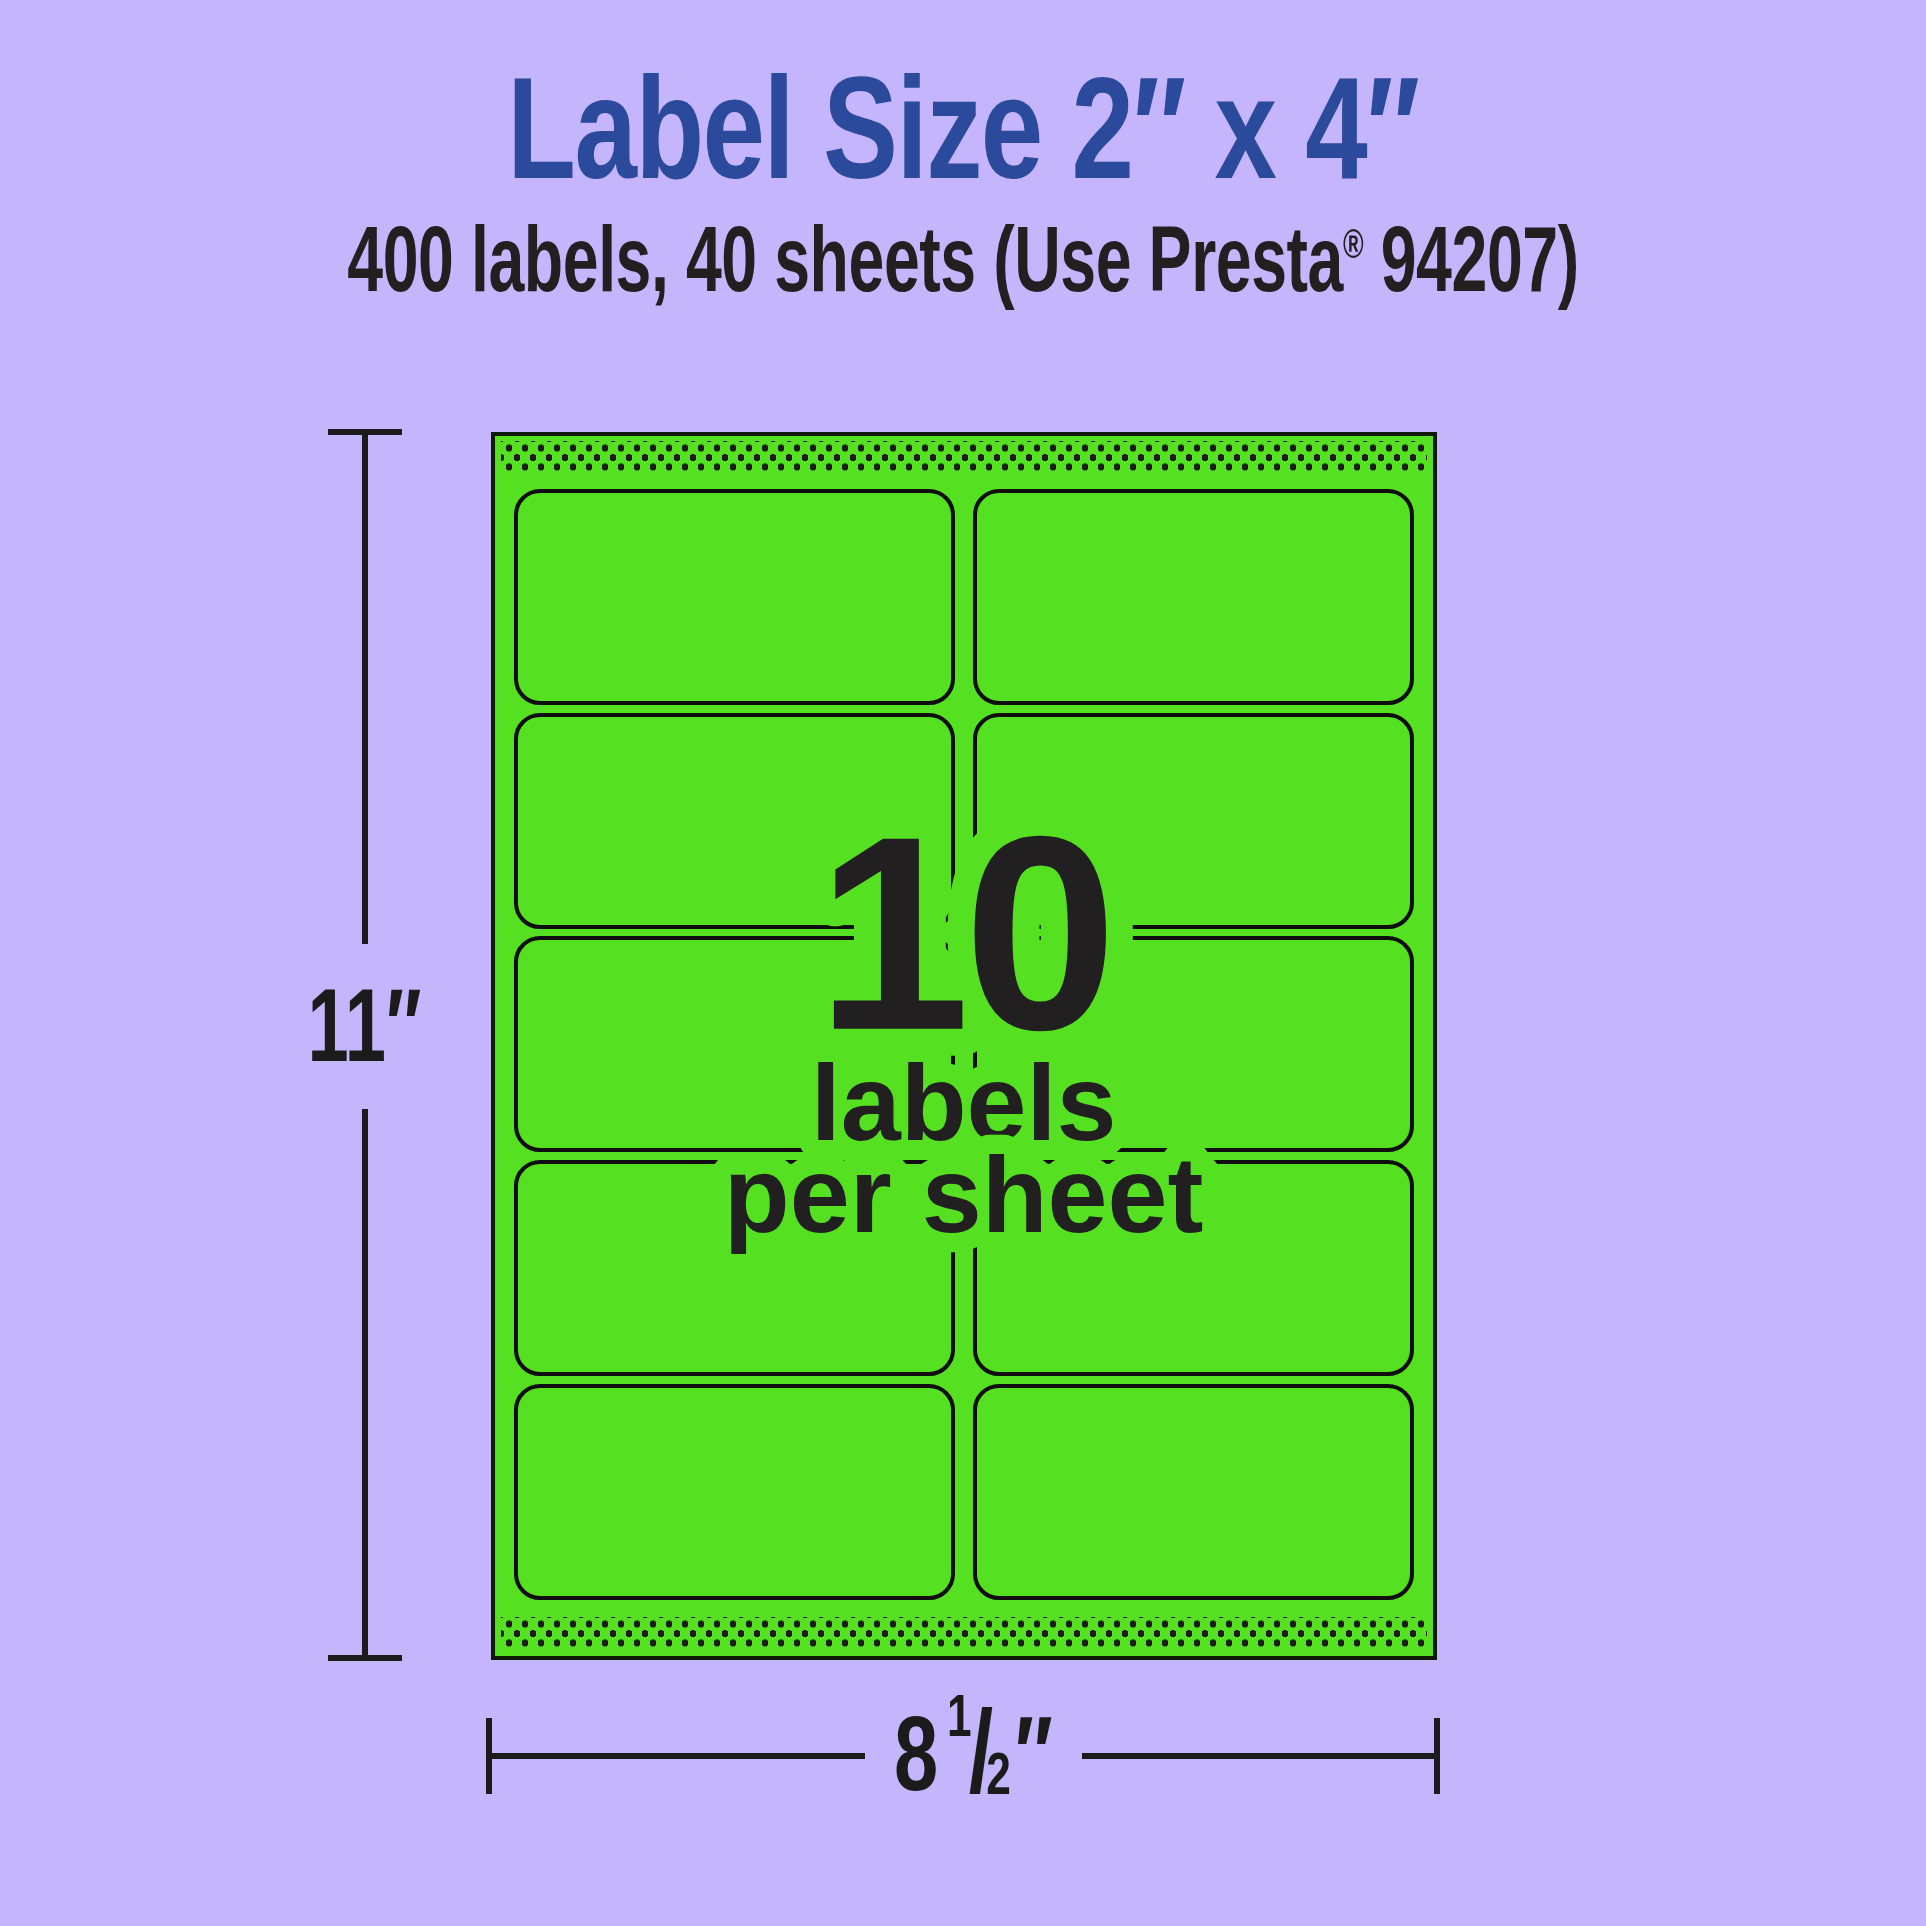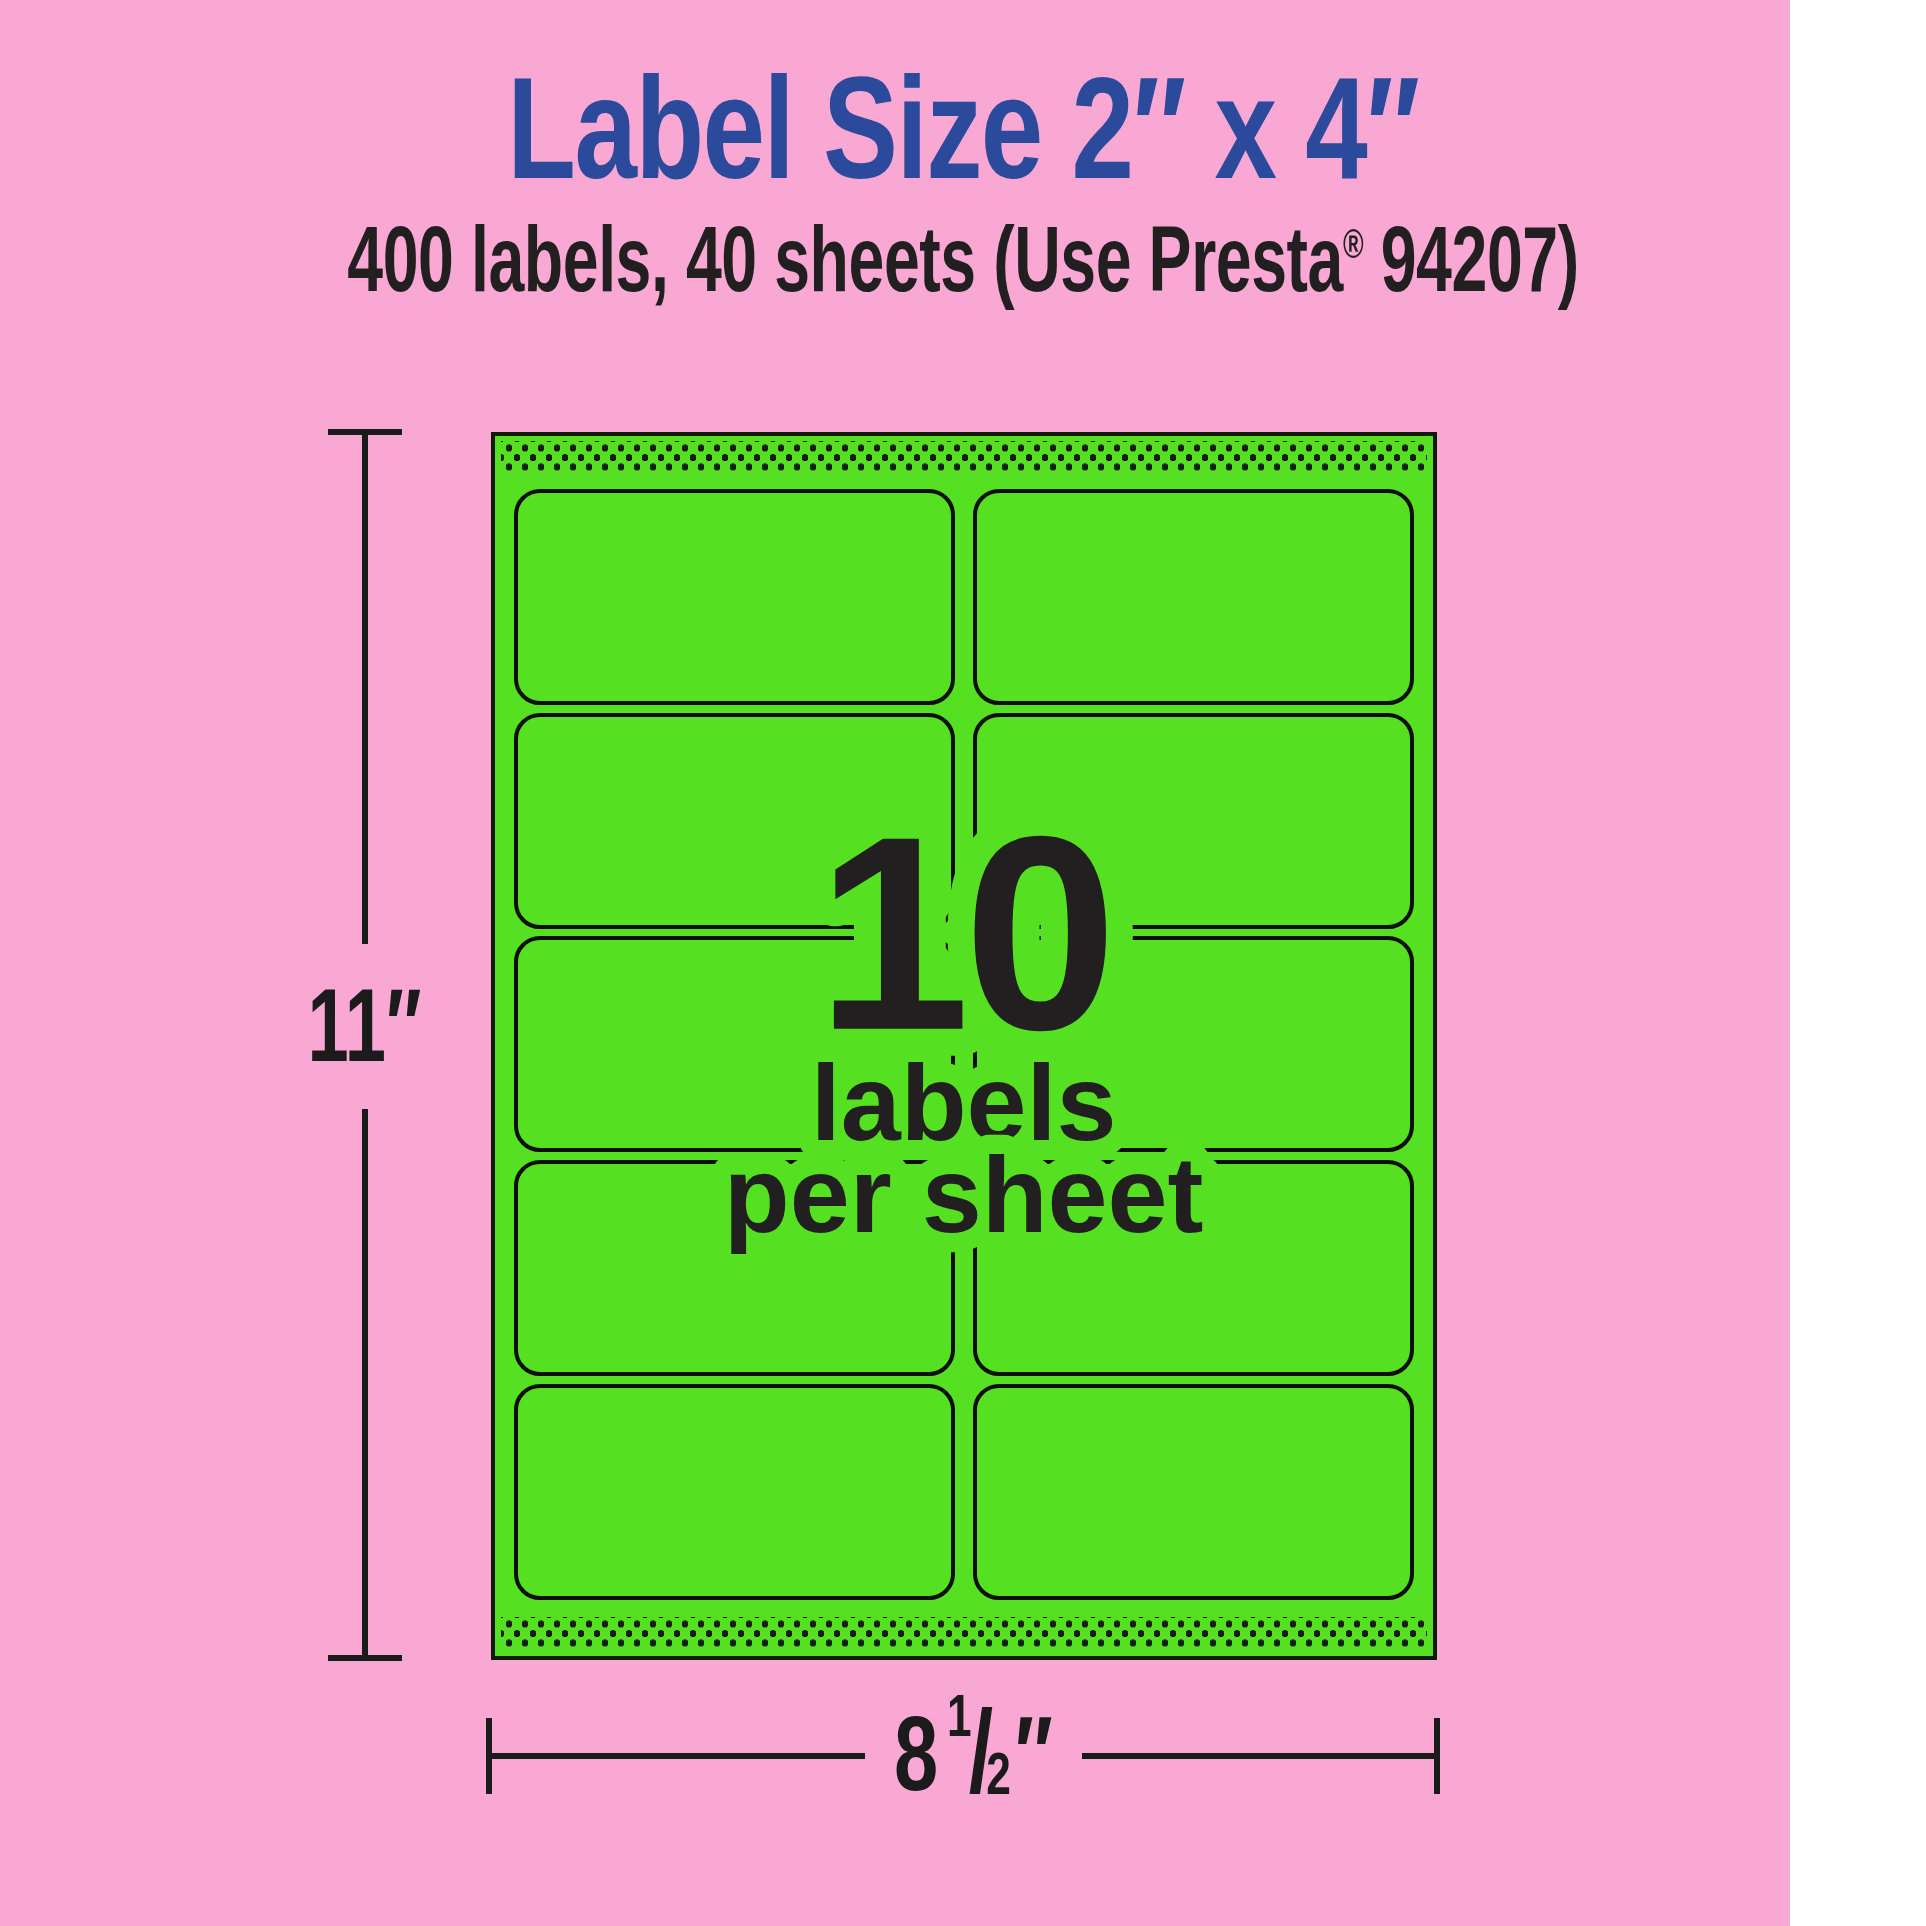--- a/index.html
+++ b/index.html
@@ -3,21 +3,21 @@
 <meta charset="utf-8">
 <style>
   :root{
     --green:#55E121; --blue:#2B4A9B; --ink:#221F20;
     --line:#0E0E0E; --sheetline:#0D1B07; --dot:#1B1B19; --dim:#1B1B1B;
   }
   *{margin:0;padding:0;box-sizing:border-box;}
   html,body{background:#ffffff;}
   body{width:1926px;height:1926px;overflow:hidden;
        font-family:"Liberation Sans","DejaVu Sans",sans-serif;}
-  .page{position:relative;width:1790px;height:1926px;background:#f9a8d4;}
+  .page{position:relative;width:1926px;height:1926px;background:#c4b5fd;}
 
   
   .title{position:absolute;top:53px;left:0;width:1926px;text-align:center;
          font-size:144px;font-weight:700;letter-spacing:-1.9px;line-height:1.05;
          color:var(--blue);transform:scaleX(0.78);}
   .subtitle{position:absolute;top:211px;left:0;width:1926px;text-align:center;
             font-size:92px;font-weight:700;letter-spacing:-0.6px;line-height:1.05;
             color:var(--ink);transform:scaleX(0.70);}
   .subtitle .reg{font-size:40px;position:relative;top:-33px;}
 

